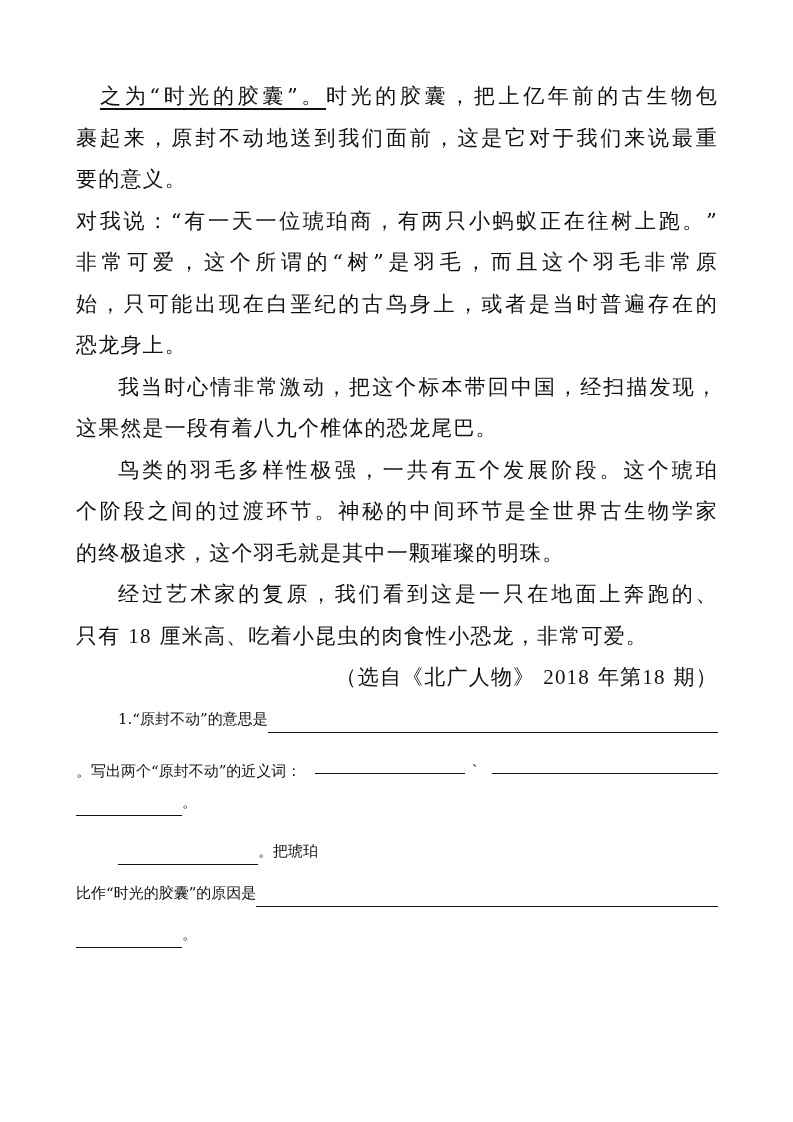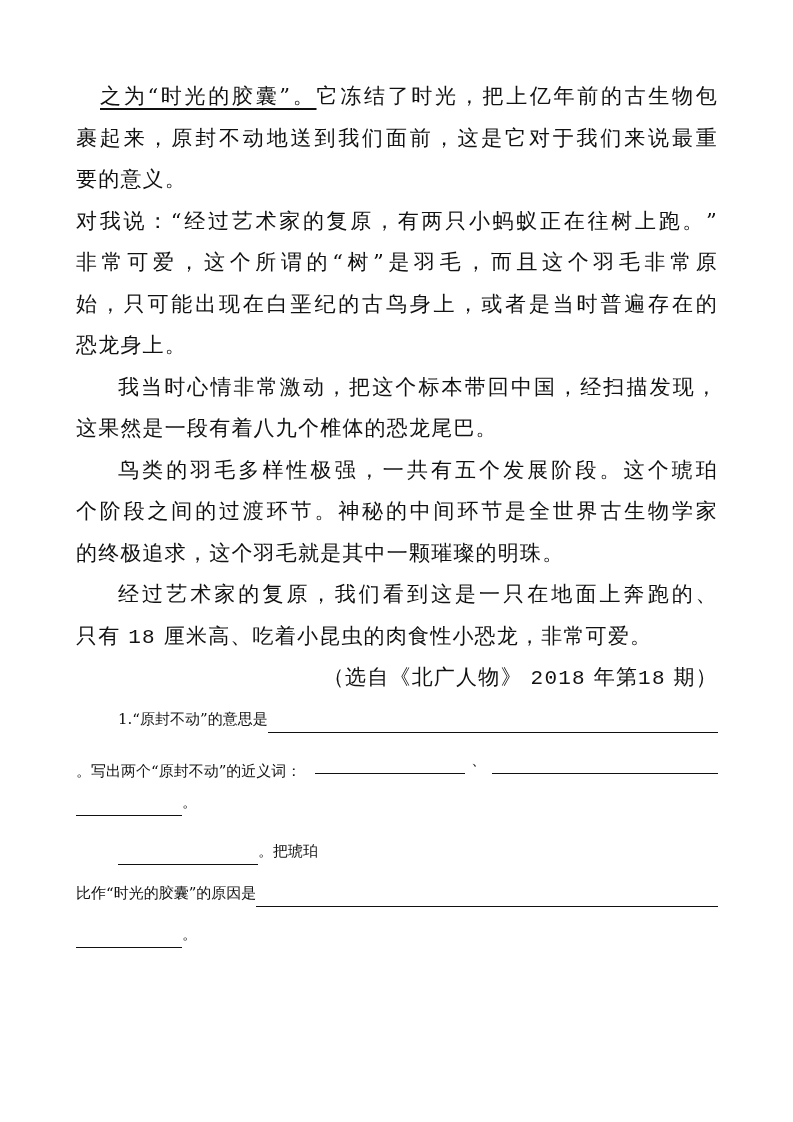--- a/index.html
+++ b/index.html
@@ -35,21 +35,21 @@
       white-space: normal;
       overflow: hidden;
     }
     .indent { padding-left: 42px; }
     .underlined {
       text-decoration: underline;
       text-underline-offset: 5px;
       text-decoration-thickness: 1.5px;
       margin-left: 24px;
     }
-    .num { font-family: Liberation Mono, monospace; }
+    .num { font-family: Liberation Serif, serif; }
     .source {
       text-align: right;
       padding-right: 0;
     }
     .blank {
       display: inline-block;
       border-bottom: 1.5px solid #111;
       height: 26px;
       vertical-align: baseline;
     }
@@ -67,25 +67,25 @@
       border-bottom: 1.5px solid #111;
       height: 26px;
     }
     .gap-sm { height: 8px; }
   </style>
 </head>
 <body>
 
 <div class="page">
 
-  <div class="line justify"><span class="underlined">之为“时光的胶囊”。</span><span>它冻结了时光，把上亿年前的古生物包</span></div>
+  <div class="line justify"><span class="underlined">之为“时光的胶囊”。</span><span>时光的胶囊，把上亿年前的古生物包</span></div>
   <div class="line justify">裹起来，原封不动地送到我们面前，这是它对于我们来说最重</div>
   <div class="line">要的意义。</div>
 
-  <div class="line justify">对我说：“经过艺术家的复原，有两只小蚂蚁正在往树上跑。”</div>
+  <div class="line justify">对我说：“有一天一位琥珀商，有两只小蚂蚁正在往树上跑。”</div>
   <div class="line justify">非常可爱，这个所谓的“树”是羽毛，而且这个羽毛非常原</div>
   <div class="line justify">始，只可能出现在白垩纪的古鸟身上，或者是当时普遍存在的</div>
   <div class="line">恐龙身上。</div>
 
   <div class="line justify indent">我当时心情非常激动，把这个标本带回中国，经扫描发现，</div>
   <div class="line">这果然是一段有着八九个椎体的恐龙尾巴。</div>
 
   <div class="line justify indent">鸟类的羽毛多样性极强，一共有五个发展阶段。这个琥珀</div>
   <div class="line justify">个阶段之间的过渡环节。神秘的中间环节是全世界古生物学家</div>
   <div class="line">的终极追求，这个羽毛就是其中一颗璀璨的明珠。</div>

